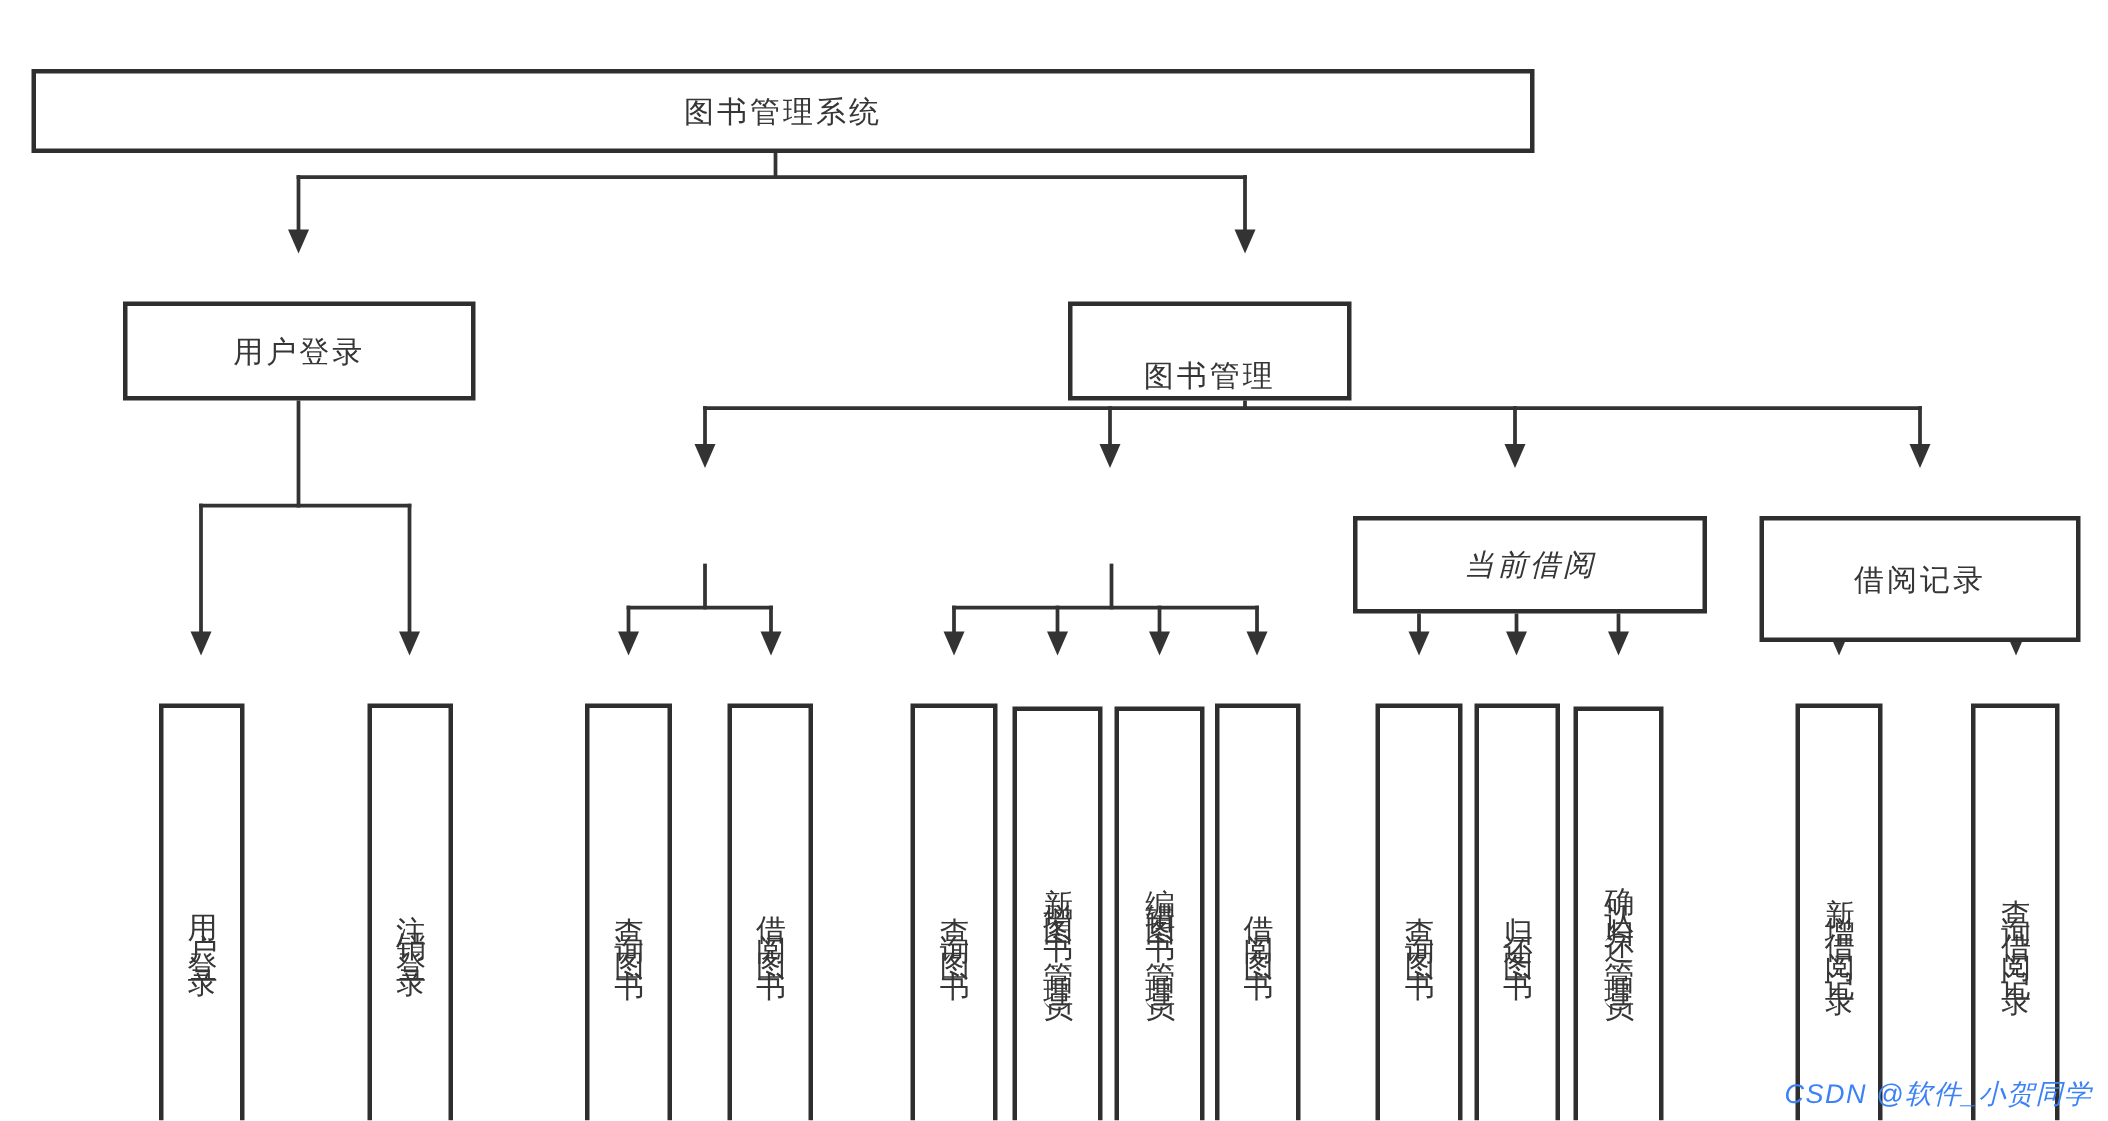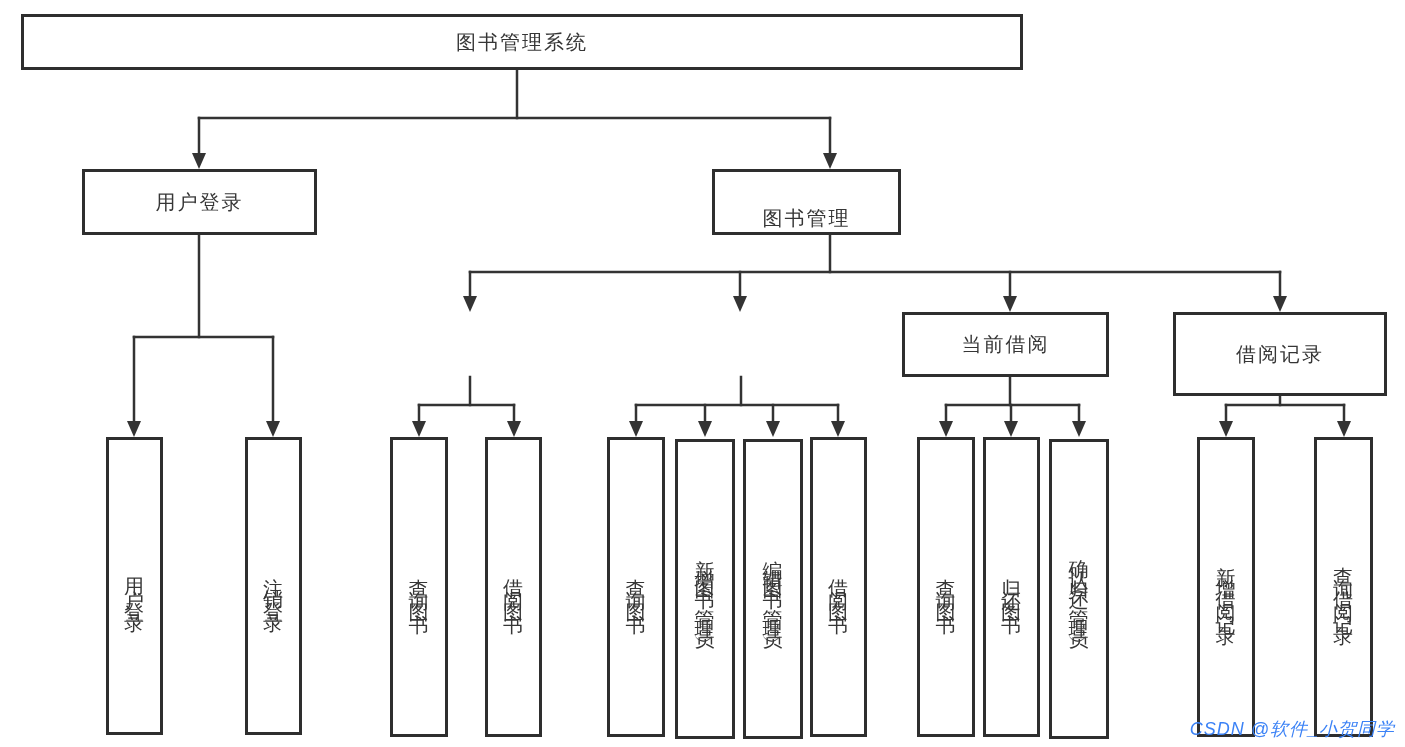--- a/index.html
+++ b/index.html
@@ -24,20 +24,21 @@
     position: absolute;
     box-sizing: border-box;
     border: 3px solid #2e2e2e;
     background: #ffffff;
     display: flex;
     align-items: center;
     justify-content: center;
     color: #363636;
     font-size: 20px;
     z-index: 2;
+    margin-top: 32px;
   }
   .hbox span {
     letter-spacing: 2px;
     white-space: nowrap;
   }
   .vlabel {
     writing-mode: vertical-rl;
     text-orientation: mixed;
     letter-spacing: 12px;
     line-height: 1;
@@ -133,21 +134,21 @@
     <span>图书管理系统</span>
   </div>
 
   <div class="box hbox" style="left:82px; top:169px; width:235px; height:66px;">
     <span>用户登录</span>
   </div>
   <div class="box hbox" style="left:712px; top:169px; width:189px; height:66px;align-items:flex-end;">
     <span>图书管理</span>
   </div>
 
-  <div class="box hbox" style="left:902px; top:312px; width:207px; height:65px;">
+  <div class="box hbox" style="left:902px; top:312px; width:236px; height:65px;font-style:italic;">
     <span>当前借阅</span>
   </div>
   <div class="box hbox" style="left:1173px; top:312px; width:214px; height:84px;">
     <span>借阅记录</span>
   </div>
 
   <div class="box" style="left:106px; top:437px; width:57px; height:298px;">
     <span class="vlabel">用户登录</span>
   </div>
   <div class="box" style="left:245px; top:437px; width:57px; height:298px;">

